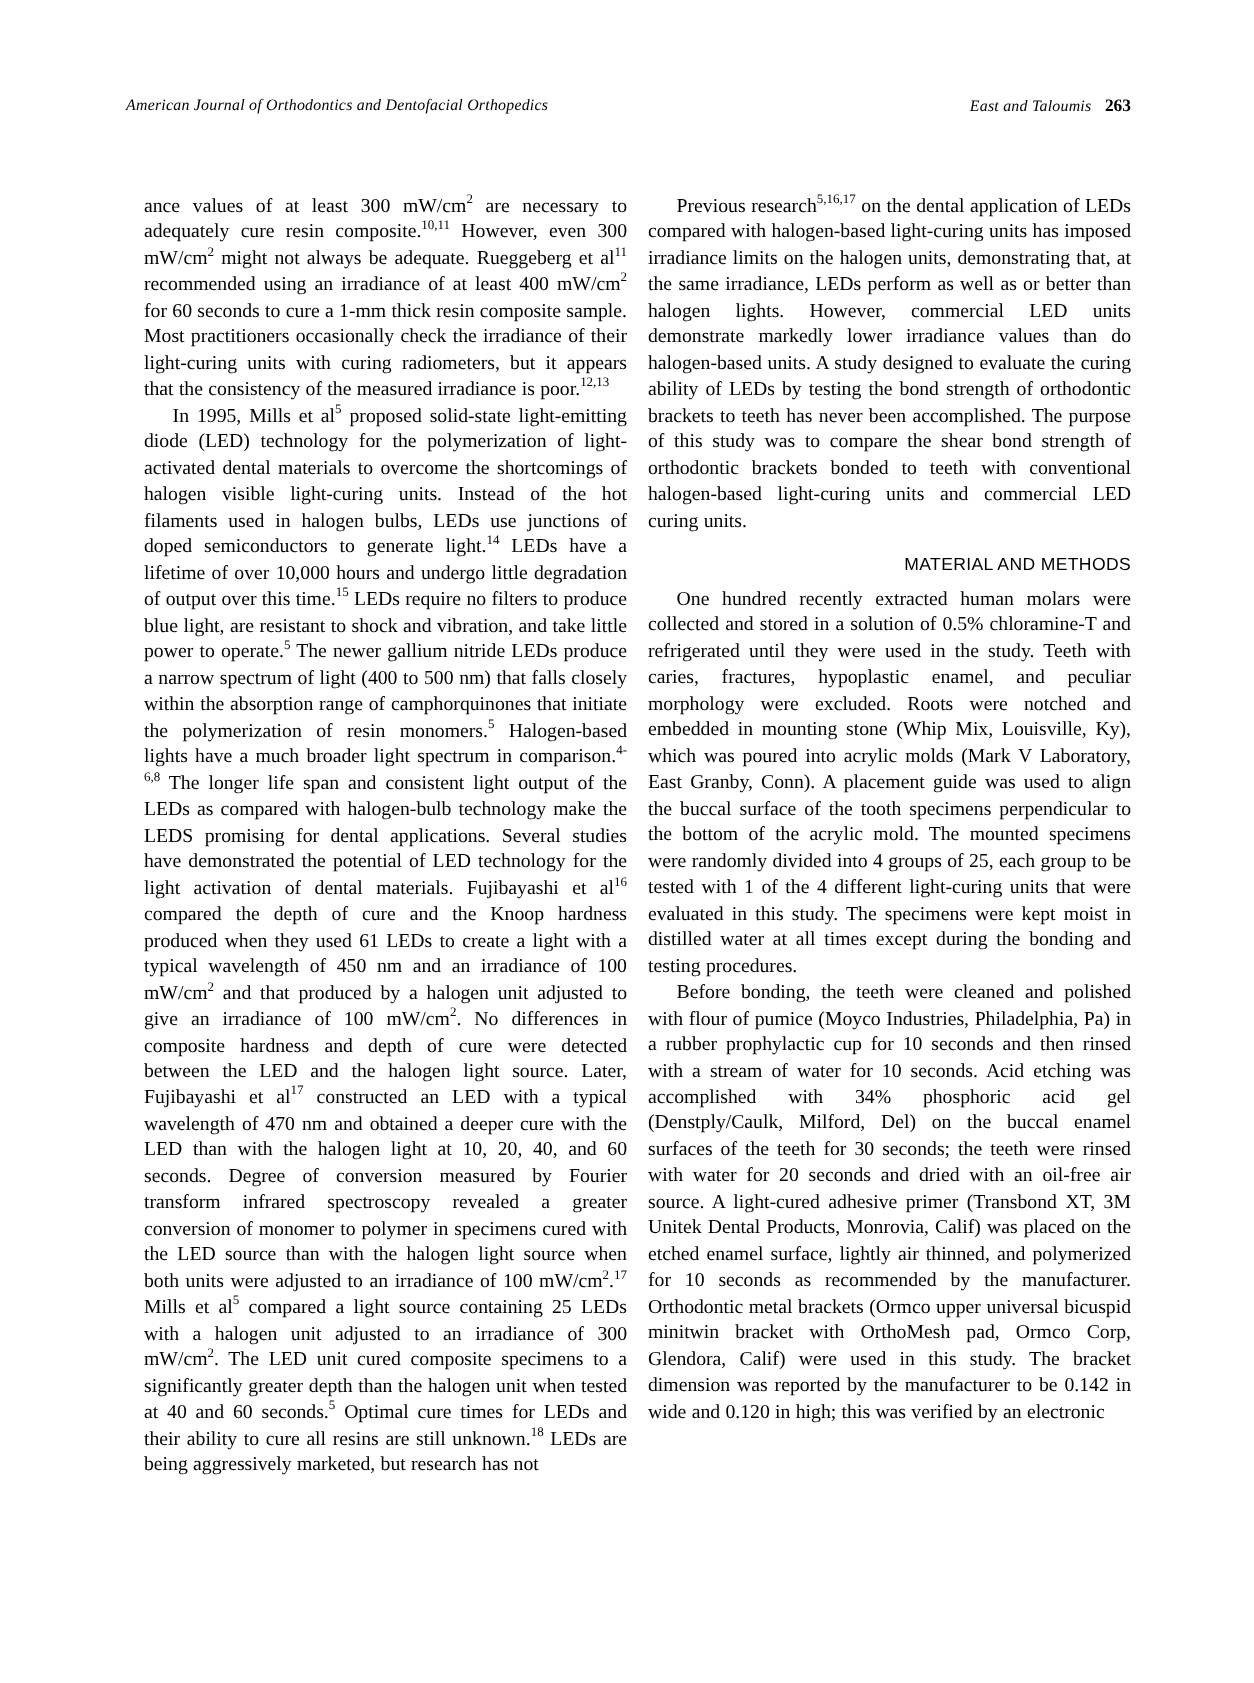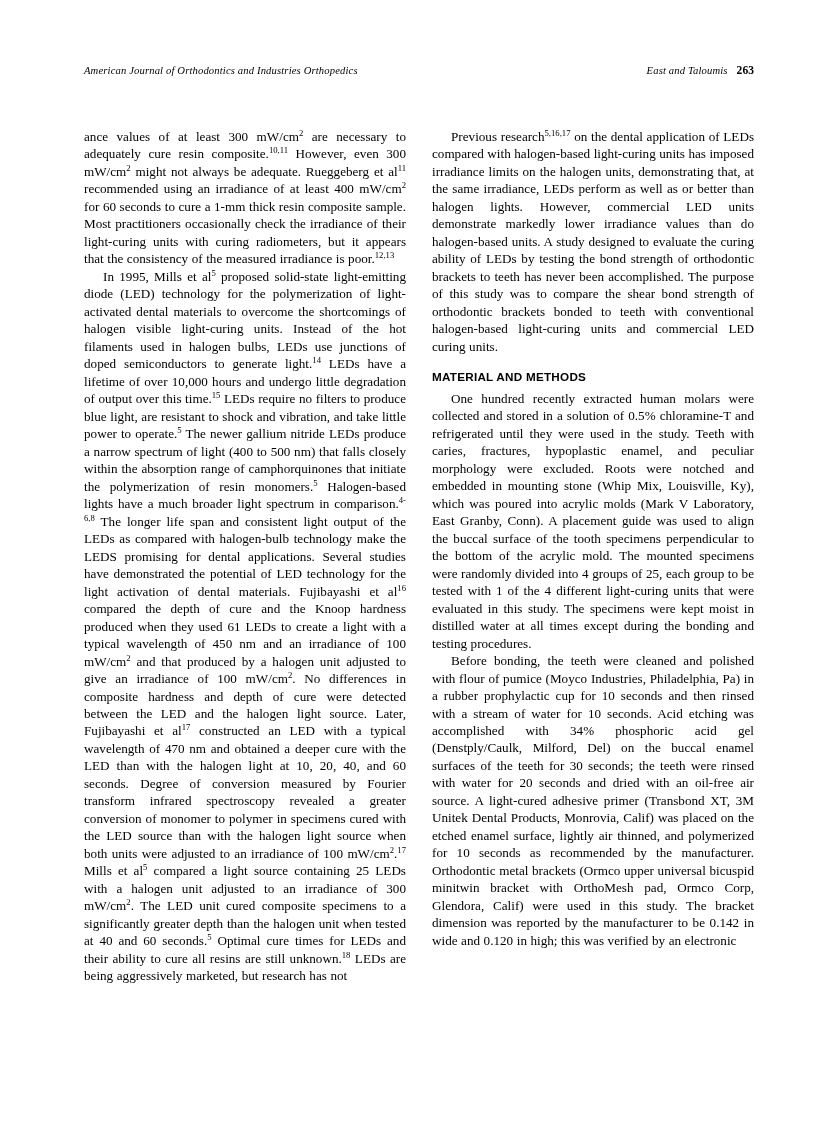--- a/index.html
+++ b/index.html
@@ -69,21 +69,21 @@
     position: absolute;
     left: 84px;
     top: 128px;
     width: 670px;
   }
   .col {
     position: absolute;
     top: 0;
     width: 322px;
   }
-  .col-left { left: 0; }
+  .col-left { left: 12px; }
   .col-right { left: 348px; }
 
   p.para {
     margin: 0;
     font-size: 13.15px;
     line-height: 17.48px;
     text-align: justify;
     text-justify: inter-word;
     hyphens: none;
     word-spacing: 0.02em;
@@ -92,37 +92,37 @@
 
   sup {
     font-size: 0.66em;
     vertical-align: super;
     line-height: 0;
   }
 
   h2.section-head {
     margin: 0;
     font-family: "Liberation Sans", "DejaVu Sans", sans-serif;
-    font-weight: bold;
+    font-weight: normal;
     font-size: 11.7px;
     line-height: 17.48px;
     letter-spacing: 0.25px;
-    text-align: left;
+    text-align: right;
   }
   .gap-before-head { height: 13px; }
   .gap-after-head  { height: 4px; }
 </style>
 </head>
 <body>
 
 <div class="page">
 
   <div class="running-head">
     <div class="rh-left">
-      <span>American Journal of Orthodontics and Industries Orthopedics</span>
+      <span>American Journal of Orthodontics and Dentofacial Orthopedics</span>
     </div>
     <div class="rh-right">
       <span class="rh-authors">East and Taloumis</span><span class="rh-pageno">263</span>
     </div>
   </div>
 
   <div class="body-area">
     <div class="col col-left" id="col-left">
         <p class="para">ance values of at least 300 mW/cm<sup>2</sup> are necessary to adequately cure resin composite.<sup>10,11</sup> However, even 300 mW/cm<sup>2</sup> might not always be adequate. Rueggeberg et al<sup>11</sup> recommended using an irradiance of at least 400 mW/cm<sup>2</sup> for 60 seconds to cure a 1-mm thick resin composite sample. Most practitioners occasionally check the irradiance of their light-curing units with curing radiometers, but it appears that the consistency of the measured irradiance is poor.<sup>12,13</sup></p>
         <p class="para indent">In 1995, Mills et al<sup>5</sup> proposed solid-state light-emitting diode (LED) technology for the polymerization of light-activated dental materials to overcome the shortcomings of halogen visible light-curing units. Instead of the hot filaments used in halogen bulbs, LEDs use junctions of doped semiconductors to generate light.<sup>14</sup> LEDs have a lifetime of over 10,000 hours and undergo little degradation of output over this time.<sup>15</sup> LEDs require no filters to produce blue light, are resistant to shock and vibration, and take little power to operate.<sup>5</sup> The newer gallium nitride LEDs produce a narrow spectrum of light (400 to 500 nm) that falls closely within the absorption range of camphorquinones that initiate the polymerization of resin monomers.<sup>5</sup> Halogen-based lights have a much broader light spectrum in comparison.<sup>4-6,8</sup> The longer life span and consistent light output of the LEDs as compared with halogen-bulb technology make the LEDS promising for dental applications. Several studies have demonstrated the potential of LED technology for the light activation of dental materials. Fujibayashi et al<sup>16</sup> compared the depth of cure and the Knoop hardness produced when they used 61 LEDs to create a light with a typical wavelength of 450 nm and an irradiance of 100 mW/cm<sup>2</sup> and that produced by a halogen unit adjusted to give an irradiance of 100 mW/cm<sup>2</sup>. No differences in composite hardness and depth of cure were detected between the LED and the halogen light source. Later, Fujibayashi et al<sup>17</sup> constructed an LED with a typical wavelength of 470 nm and obtained a deeper cure with the LED than with the halogen light at 10, 20, 40, and 60 seconds. Degree of conversion measured by Fourier transform infrared spectroscopy revealed a greater conversion of monomer to polymer in specimens cured with the LED source than with the halogen light source when both units were adjusted to an irradiance of 100 mW/cm<sup>2</sup>.<sup>17</sup> Mills et al<sup>5</sup> compared a light source containing 25 LEDs with a halogen unit adjusted to an irradiance of 300 mW/cm<sup>2</sup>. The LED unit cured composite specimens to a significantly greater depth than the halogen unit when tested at 40 and 60 seconds.<sup>5</sup> Optimal cure times for LEDs and their ability to cure all resins are still unknown.<sup>18</sup> LEDs are being aggressively marketed, but research has not</p>

